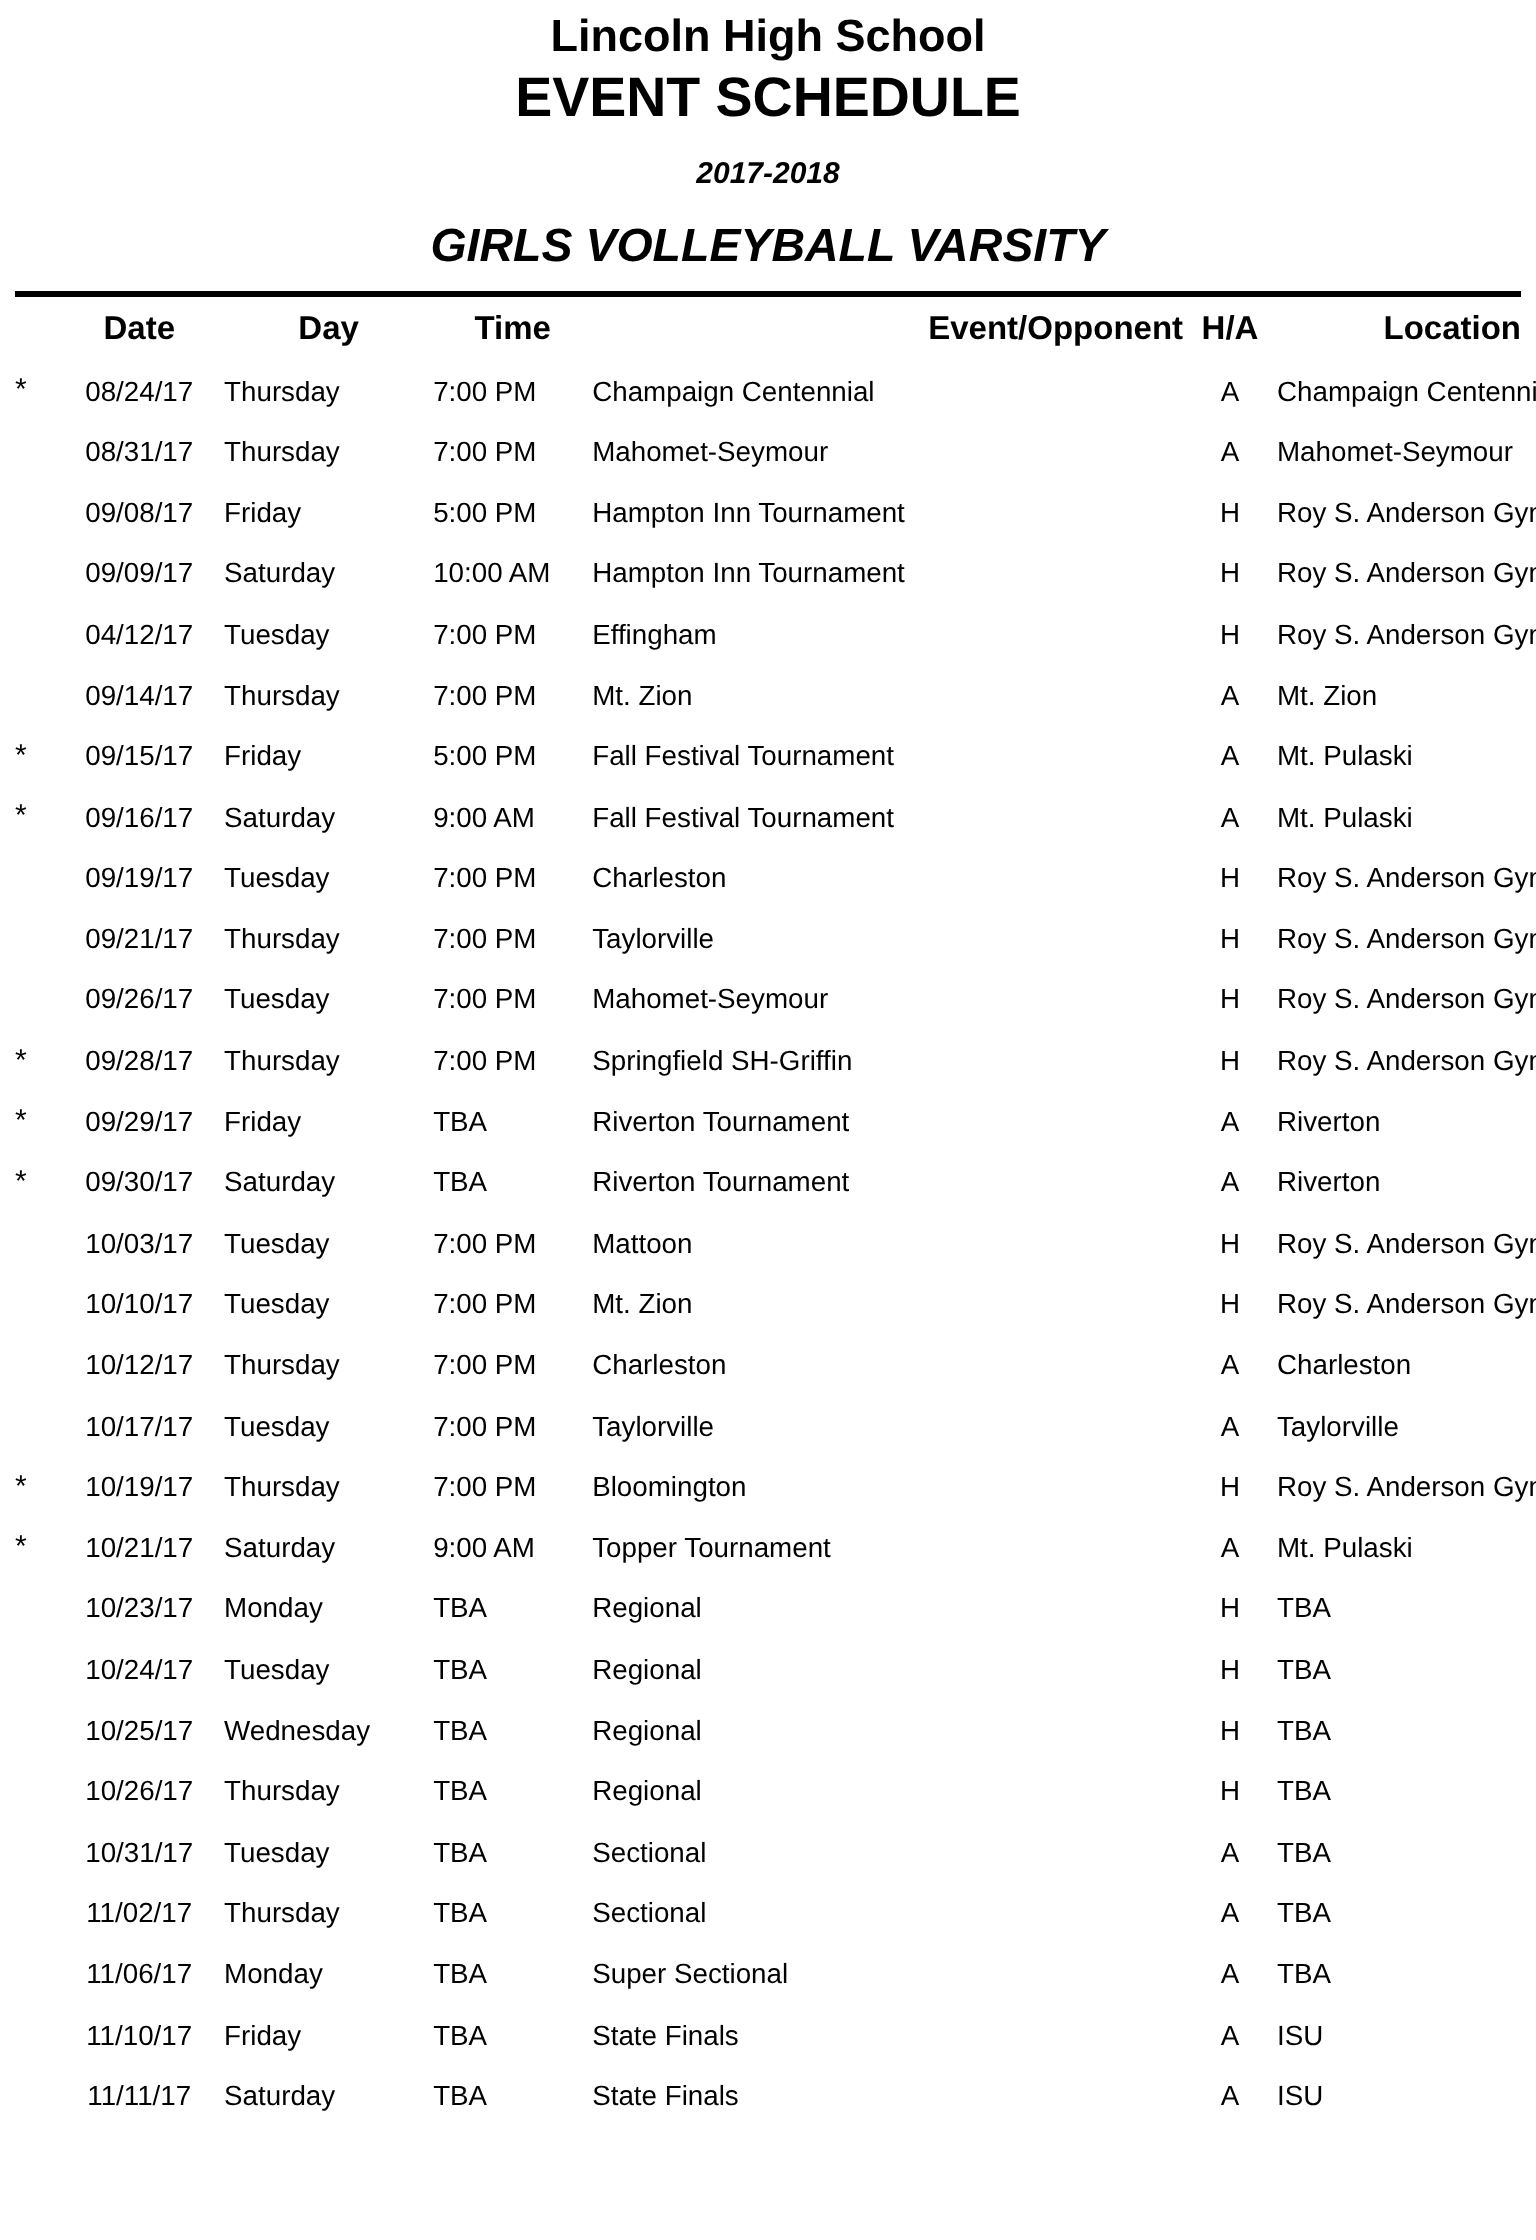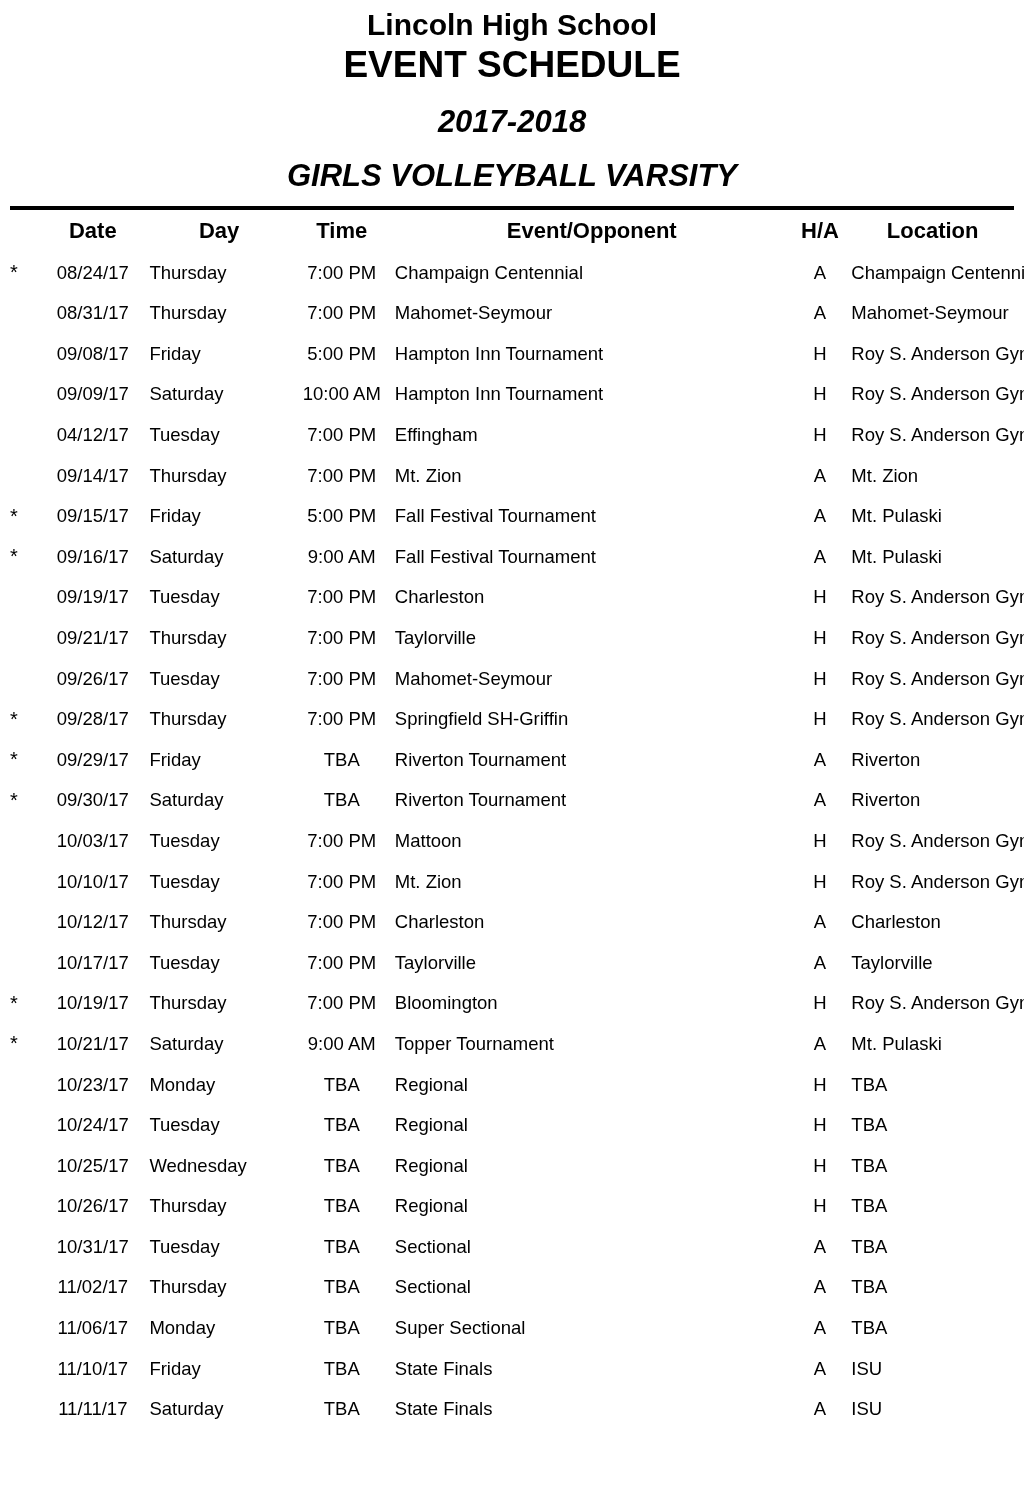--- a/index.html
+++ b/index.html
@@ -32,21 +32,21 @@
     letter-spacing: 0px;
     line-height: 1.15;
   }
   .doc-title {
     font-size: 37px;
     font-weight: bold;
     line-height: 1.15;
     margin-top: 1px;
   }
   .season {
-    font-size: 31px;
+    font-size: 20px;
     font-weight: bold;
     font-style: italic;
     margin-top: 19px;
     line-height: 1.1;
   }
   .sport {
     font-size: 31px;
     font-weight: bold;
     font-style: italic;
     line-height: 1.2;
@@ -72,37 +72,37 @@
   .col-day    { width: 138px; }
   .col-time   { width: 105px; }
   .col-event  { width: 390px; }
   .col-ha     { width: 62px; }
   .col-loc    { width: 161px; }
 
   thead th {
     font-size: 22px;
     font-weight: bold;
     height: 42px;
-    text-align: center;
+    text-align: right;
   }
   thead th.c { text-align: center; }
 
   tbody tr { height: 40.6px; }
   tbody td {
     font-size: 18.5px;
     white-space: nowrap;
   }
   td.star {
     font-size: 20px;
     text-align: left;
     padding-left: 2px;
   }
   td.date  { text-align: center; }
   td.day   { text-align: left; }
-  td.time  { text-align: center; }
+  td.time  { text-align: left; }
   td.event { text-align: left; padding-left: 6px; }
   td.ha    { text-align: center; }
   td.loc   { text-align: left; padding-left: 6px; }
 </style>
 </head>
 <body>
 
 <div class="page">
 
   <div class="header">

